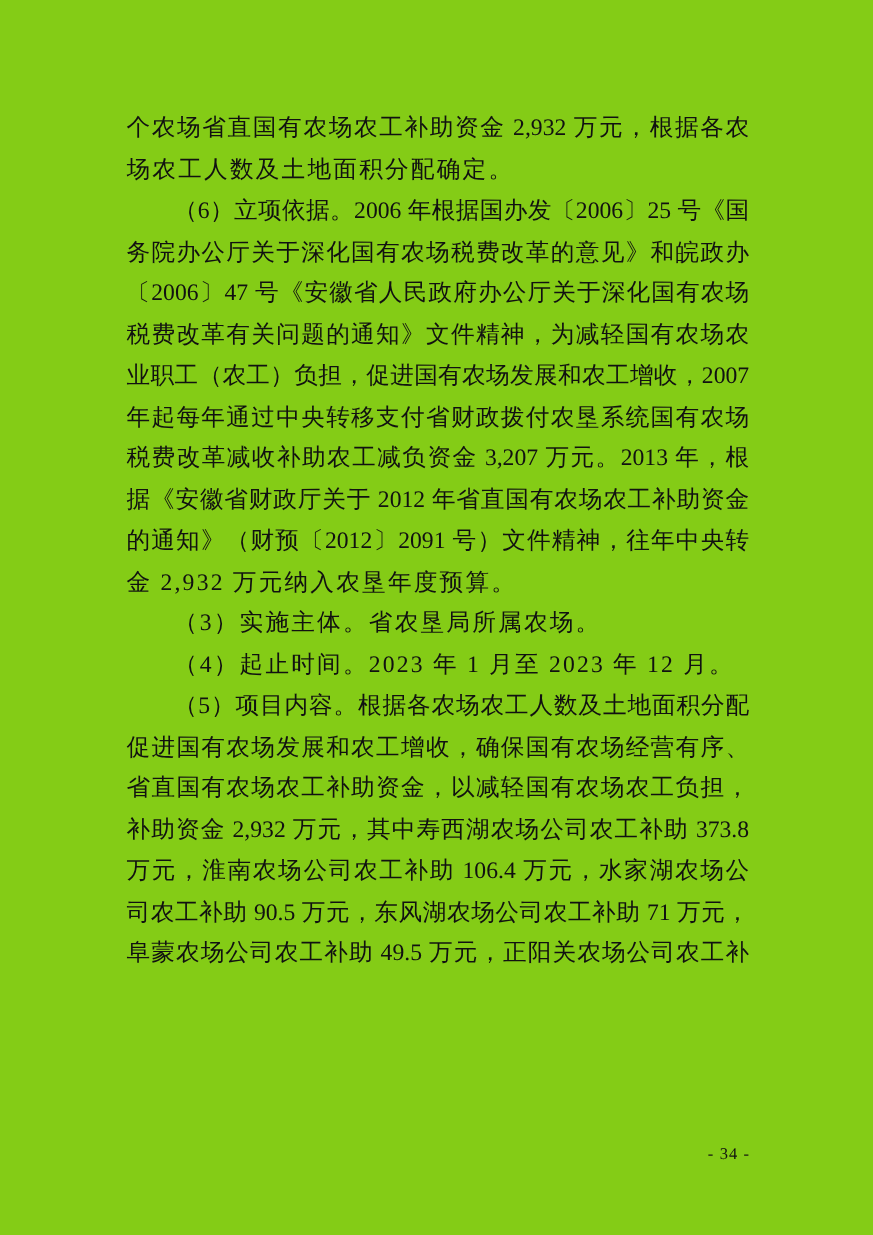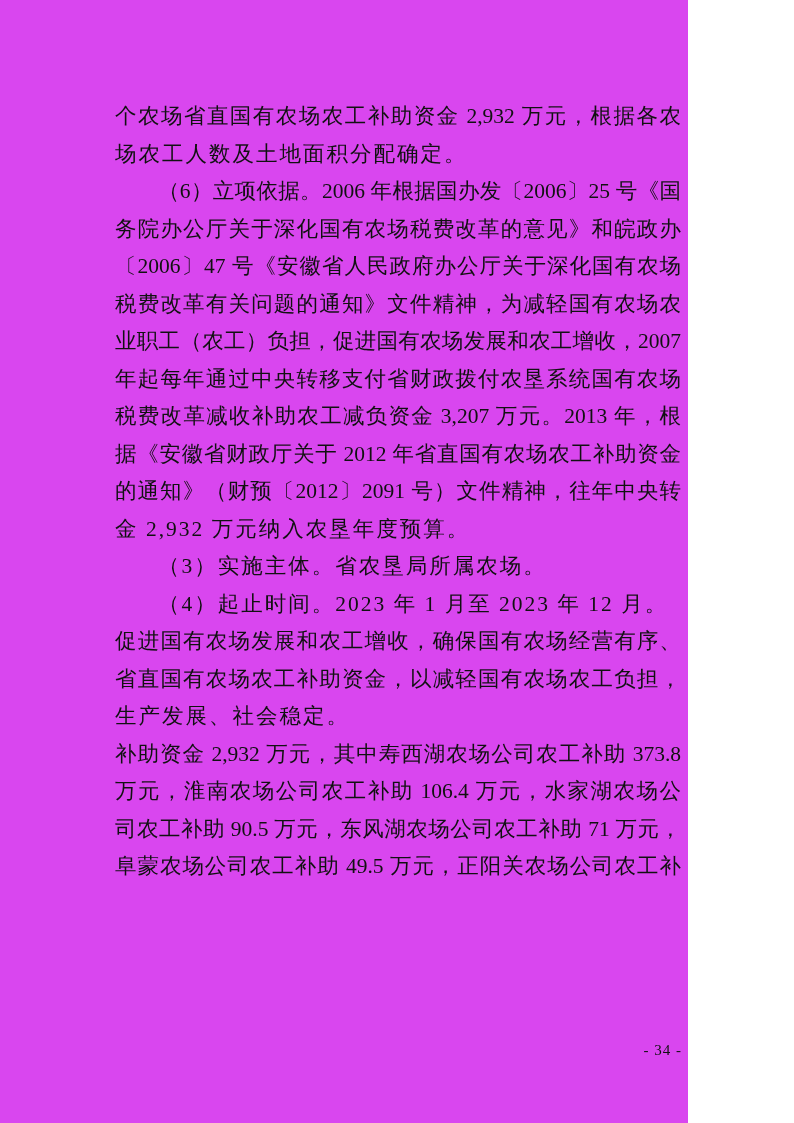--- a/index.html
+++ b/index.html
@@ -2,23 +2,23 @@
 <html><head>
 <meta charset="utf-8">
 <style>
   html, body {
     margin: 0;
     padding: 0;
     background: #ffffff;
   }
   .page {
     position: relative;
-    width: 688px;
+    width: 794px;
     height: 1123px;
-    background: #d946ef;
+    background: #84cc16;
     overflow: hidden;
     font-family: "Liberation Serif", "DejaVu Serif", serif;
     color: #111111;
   }
   .body-text {
     position: absolute;
     left: 115px;
     top: 98px;
     width: 566px;
     font-size: 21.5px;
@@ -63,23 +63,23 @@
     <div class="line">〔2006〕47 号《安徽省人民政府办公厅关于深化国有农场</div>
     <div class="line">税费改革有关问题的通知》文件精神，为减轻国有农场农</div>
     <div class="line">业职工（农工）负担，促进国有农场发展和农工增收，2007</div>
     <div class="line">年起每年通过中央转移支付省财政拨付农垦系统国有农场</div>
     <div class="line">税费改革减收补助农工减负资金 3,207 万元。2013 年，根</div>
     <div class="line">据《安徽省财政厅关于 2012 年省直国有农场农工补助资金</div>
     <div class="line">的通知》（财预〔2012〕2091 号）文件精神，往年中央转</div>
     <div class="line end">金 2,932 万元纳入农垦年度预算。</div>
     <div class="line indent end">（3）实施主体。省农垦局所属农场。</div>
     <div class="line indent end">（4）起止时间。2023 年 1 月至 2023 年 12 月。</div>
+    <div class="line indent">（5）项目内容。根据各农场农工人数及土地面积分配</div>
     <div class="line">促进国有农场发展和农工增收，确保国有农场经营有序、</div>
     <div class="line">省直国有农场农工补助资金，以减轻国有农场农工负担，</div>
-    <div class="line end">生产发展、社会稳定。</div>
     <div class="line">补助资金 2,932 万元，其中寿西湖农场公司农工补助 373.8</div>
     <div class="line">万元，淮南农场公司农工补助 106.4 万元，水家湖农场公</div>
     <div class="line">司农工补助 90.5 万元，东风湖农场公司农工补助 71 万元，</div>
     <div class="line">阜蒙农场公司农工补助 49.5 万元，正阳关农场公司农工补</div>
   </div>
 
   <div class="page-number">- 34 -</div>
 </div>
 
 </body></html>

